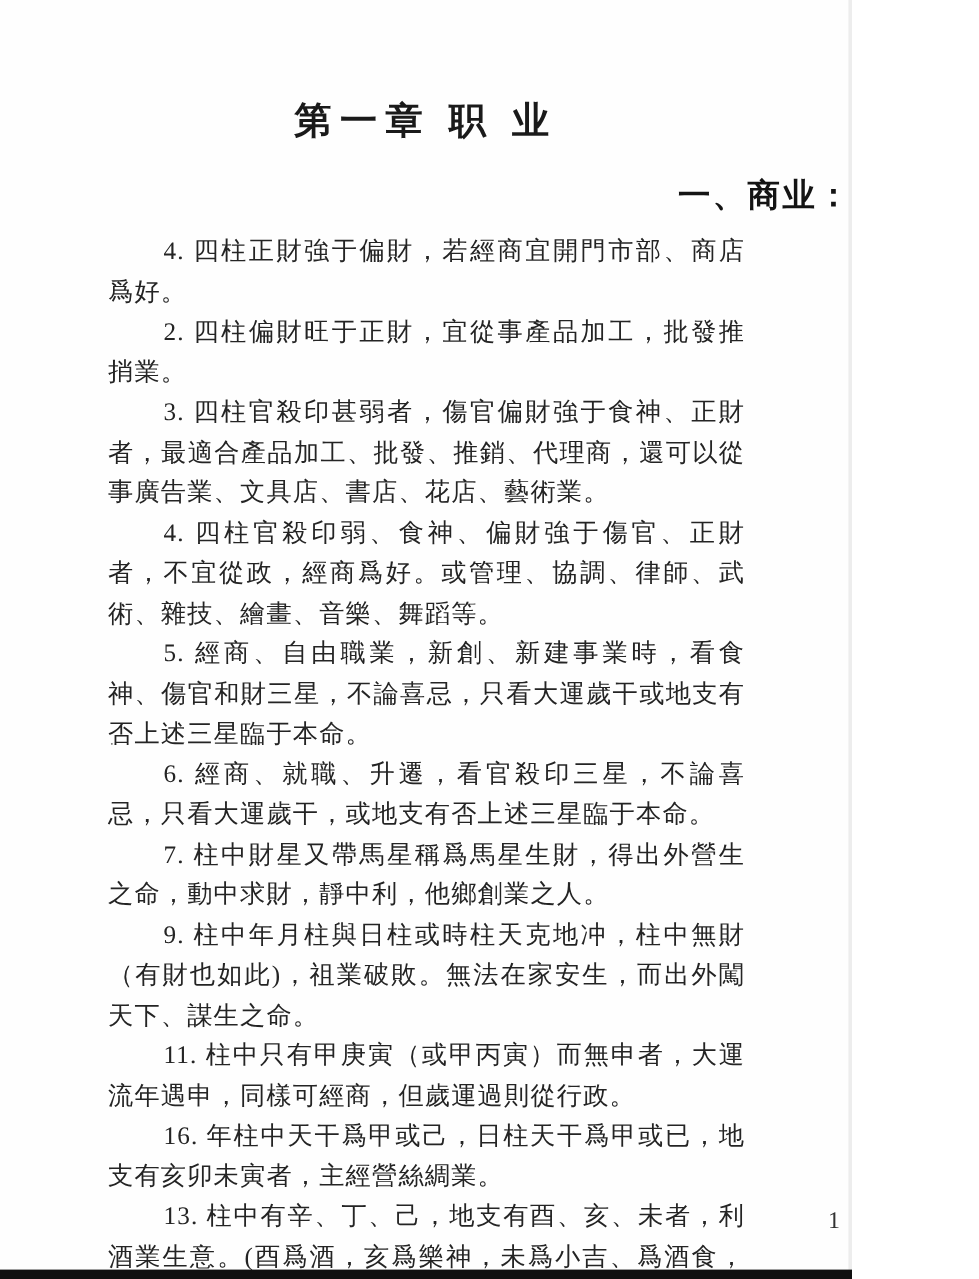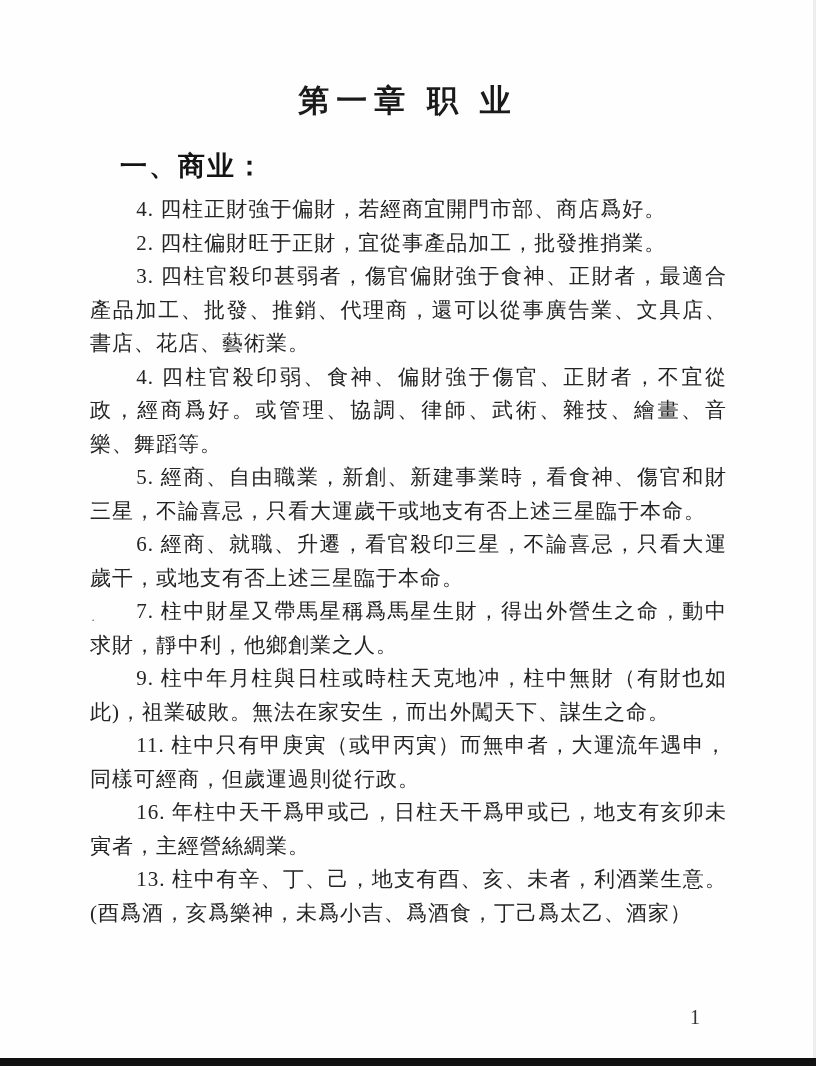--- a/index.html
+++ b/index.html
@@ -2,47 +2,48 @@
 <html><head>
 <meta charset="utf-8">
 <style>
   html, body {
     margin: 0;
     padding: 0;
     background: #ffffff;
   }
   .page {
     position: relative;
-    width: 816px;
+    width: 710px;
     height: 1066px;
     background: #fefefe;
     overflow: hidden;
     font-family: "Liberation Serif", "DejaVu Serif", serif;
     color: #262626;
   }
   .chapter-title {
     margin: 0;
     padding-top: 82px;
     text-align: center;
     font-size: 31px;
     line-height: 38px;
     font-weight: 700;
     letter-spacing: 7px;
     color: #1a1a1a;
     white-space: pre;
   }
   .section-heading {
     margin: 30px 0 0 0;
-    padding-left: 120px;
-    font-family: Liberation Sans, sans-serif;
+    padding-left: 51px;
+    font-family: Liberation Mono, monospace;
     font-size: 27px;
     line-height: 32px;
     font-weight: 700;
     letter-spacing: 2px;
     color: #141414;
+    text-align: right;
   }
   .body-text {
     margin-top: 11px;
     padding: 0 89px 0 90px;
     font-size: 21px;
     line-height: 33.5px;
     letter-spacing: 1px;
     text-align: justify;
     color: #242424;
   }

